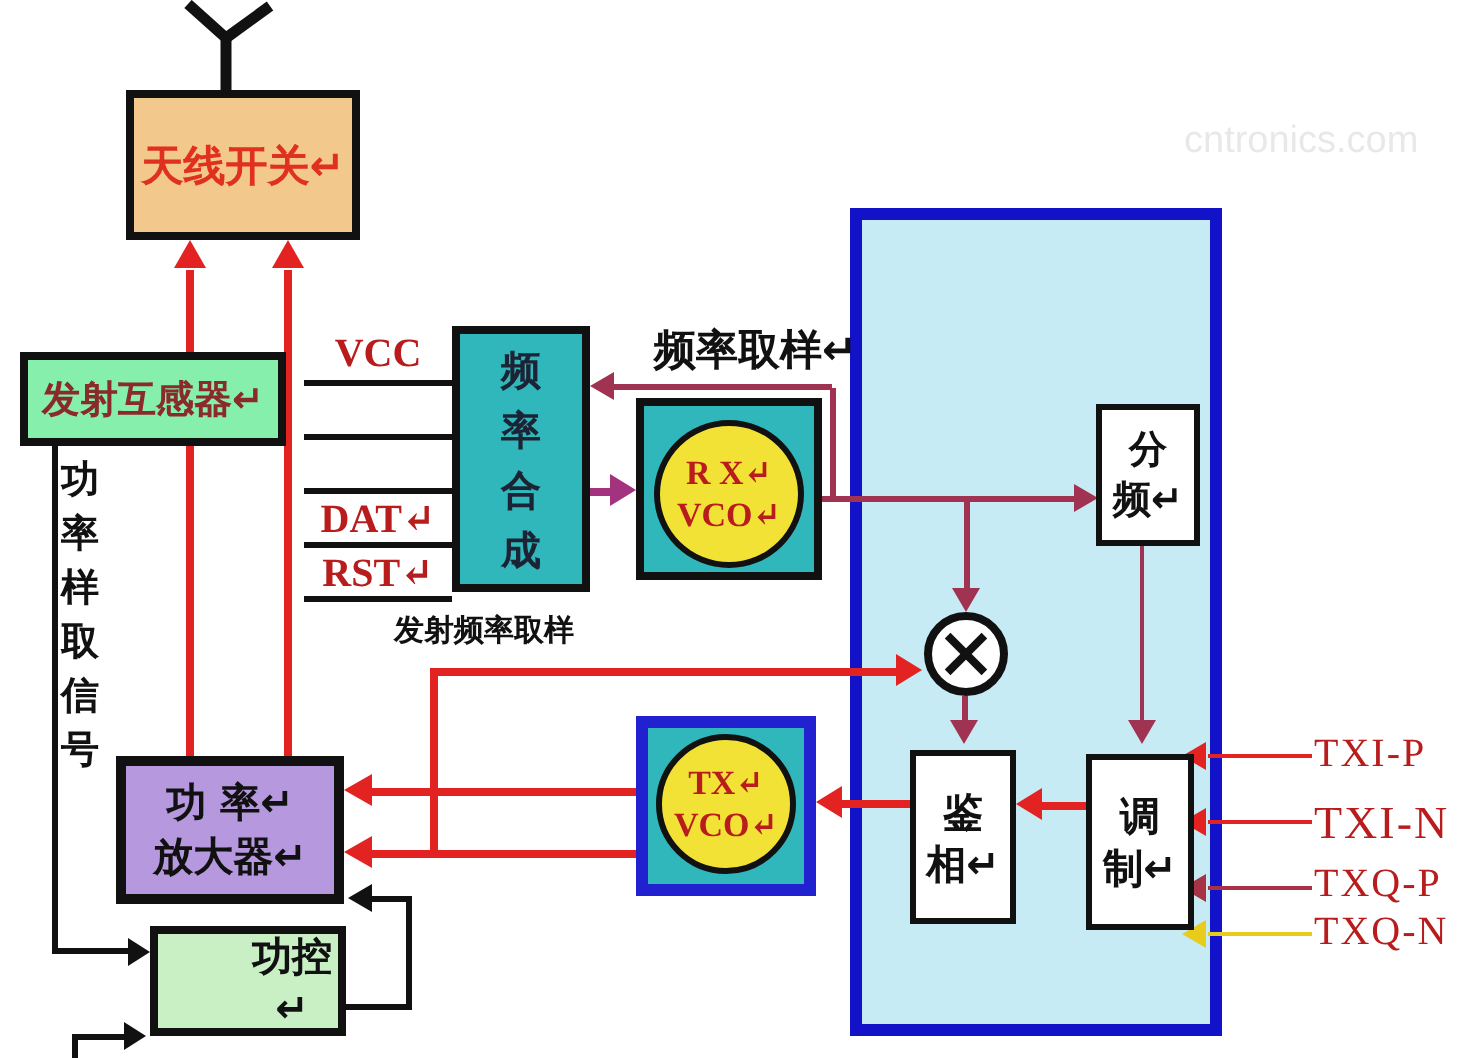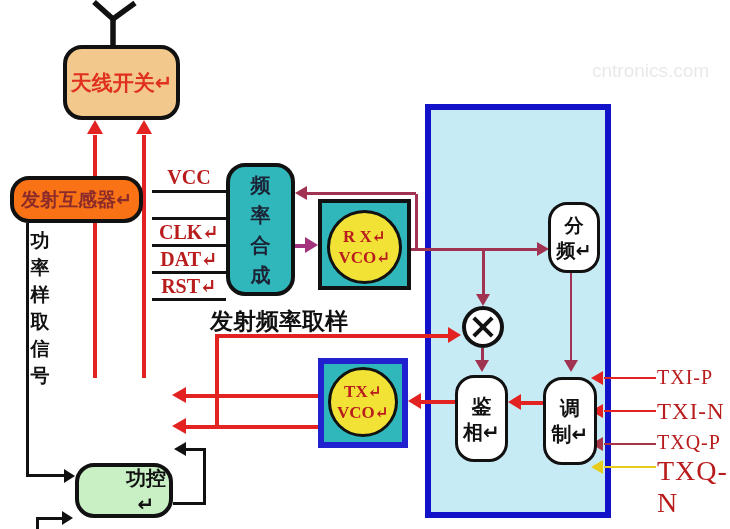--- a/index.html
+++ b/index.html
@@ -2,21 +2,21 @@
 <html><head>
 <meta charset="utf-8">
 <style>
   html,body{margin:0;padding:0;background:#fff;}
   #stage{position:relative;width:730px;height:529px;background:#fff;overflow:hidden;
          font-family:"DejaVu Sans",sans-serif;}
   .abs{position:absolute;}
   .box{position:absolute;box-sizing:border-box;display:flex;align-items:center;
        justify-content:center;text-align:center;}
   .pre{white-space:pre-line;}
-  .cn{font-family:"DejaVu Sans",sans-serif;font-weight:bold;color:#111;border-radius:19px;}
+  .cn{font-family:"DejaVu Sans",sans-serif;font-weight:bold;color:#111;}
   .sf{font-family:"Liberation Serif","DejaVu Serif",serif;color:#b91c1c;}
   .hl,.vl{position:absolute;}
   .arr{position:absolute;width:0;height:0;}
   
   .a-up{border-left:8px solid transparent;border-right:8px solid transparent;border-bottom:14px solid #E32222;}
   .a-dn{border-left:7px solid transparent;border-right:7px solid transparent;border-top:12px solid #A13352;}
   .a-lf{border-top:8px solid transparent;border-bottom:8px solid transparent;border-right:13px solid #E32222;}
   .a-rt{border-top:7px solid transparent;border-bottom:7px solid transparent;border-left:12px solid #111;}
   .mixer-x{position:absolute;width:26px;height:4px;background:#111;left:4px;top:15px;}
 </style>
@@ -89,21 +89,21 @@
   <div class="arr" style="left:591px;top:460px;border-top:7px solid transparent;border-bottom:7px solid transparent;border-right:12px solid #E8CC1C;"></div>
 
   <svg class="abs" style="left:86px;top:0px;" width="58" height="50" viewBox="0 0 58 50">
     <line x1="27" y1="16" x2="27" y2="50" stroke="#111" stroke-width="5.5"></line>
     <line x1="27" y1="19" x2="8" y2="2" stroke="#111" stroke-width="5.5"></line>
     <line x1="27" y1="19" x2="49" y2="3" stroke="#111" stroke-width="5.5"></line>
   </svg>
 
   <div class="box cn" style="left:63px;top:45px;width:117px;height:75px;background:#F2C88D;border:4px solid #111;color:#E0301E;font-size:21px;">天线开关↵</div>
 
-  <div class="box cn" style="left:10px;top:176px;width:133px;height:47px;background:#f97316;border:4px solid #111;color:#8B2A2A;font-size:19px;">发射互感器↵</div>
+  <div class="box cn" style="left:10px;top:176px;width:133px;height:47px;background:#86efac;border:4px solid #111;color:#8B2A2A;font-size:19px;">发射互感器↵</div>
 
   <div class="box cn pre" style="left:226px;top:163px;width:69px;height:133px;background:#30B7BB;border:4px solid #111;color:#1B2335;font-size:20px;line-height:30px;">频
 率
 合
 成</div>
 
   <div class="box" style="left:318px;top:199px;width:93px;height:91px;background:#30B7BB;border:4px solid #111;"></div>
   <div class="box sf pre" style="left:327px;top:210px;width:75px;height:74px;background:#F2E236;border:3px solid #111;border-radius:50%;font-weight:bold;font-size:17px;line-height:21px;">R X↵
 VCO↵</div>
 
@@ -118,36 +118,38 @@
   <div class="box cn pre" style="left:455px;top:375px;width:53px;height:87px;background:#fff;border:3px solid #111;font-size:20px;line-height:26px;">鉴
 相↵</div>
 
   <div class="box cn pre" style="left:543px;top:377px;width:54px;height:88px;background:#fff;border:3px solid #111;font-size:20px;line-height:26px;">调
 制↵</div>
 
   <div class="box" style="left:318px;top:358px;width:90px;height:90px;background:#30B7BB;border:6px solid #2121CF;"></div>
   <div class="box sf pre" style="left:328px;top:367px;width:70px;height:70px;background:#F2E236;border:3px solid #111;border-radius:50%;font-weight:bold;font-size:17px;line-height:21px;">TX↵
 VCO↵</div>
 
+  <div class="box cn pre" style="left:58px;top:378px;width:114px;height:74px;background:#B698DE;border:5px solid #111;font-size:20px;line-height:27px;">功 率↵
+放大器↵</div>
 
   <div class="box cn" style="left:75px;top:463px;width:98px;height:55px;background:#C8F0C4;border:4px solid #111;font-size:20px;padding-left:44px;">功控↵</div>
 
   <div class="abs sf" style="left:152px;top:166px;width:74px;text-align:center;font-weight:bold;font-size:20px;">VCC</div>
-  <div class="abs sf" style="left:152px;top:220px;width:74px;text-align:center;font-weight:bold;font-size:20px;">CLK↵</div>
   <div class="abs sf" style="left:152px;top:247px;width:74px;text-align:center;font-weight:bold;font-size:20px;">DAT↵</div>
   <div class="abs sf" style="left:152px;top:274px;width:74px;text-align:center;font-weight:bold;font-size:20px;">RST↵</div>
 
-  <div class="abs cn" style="left:210px;top:306px;font-size:23px;">发射频率取样</div>
+  <div class="abs cn" style="left:327px;top:161px;font-size:21px;">频率取样↵</div>
+  <div class="abs cn" style="left:197px;top:306px;font-size:15px;">发射频率取样</div>
   <div class="abs cn pre" style="left:27px;top:227px;width:26px;font-size:19px;line-height:27px;text-align:center;">功
 率
 样
 取
 信
 号</div>
 
   <div class="abs sf" style="left:657px;top:366px;font-size:20px;letter-spacing:1px;">TXI-P</div>
   <div class="abs sf" style="left:657px;top:399px;font-size:23px;letter-spacing:1px;">TXI-N</div>
   <div class="abs sf" style="left:657px;top:431px;font-size:20px;letter-spacing:1px;">TXQ-P</div>
-  <div class="abs sf" style="left:657px;top:455px;font-size:28px;letter-spacing:1px;">TXQ-N</div>
+  <div class="abs sf" style="left:657px;top:455px;font-size:20px;letter-spacing:1px;">TXQ-N</div>
 
   <div class="abs" style="left:592px;top:60px;font-family:'Liberation Sans','DejaVu Sans',sans-serif;font-size:19px;color:#999;opacity:0.22;">cntronics.com</div>
 
 </div>
 
 </body></html>

